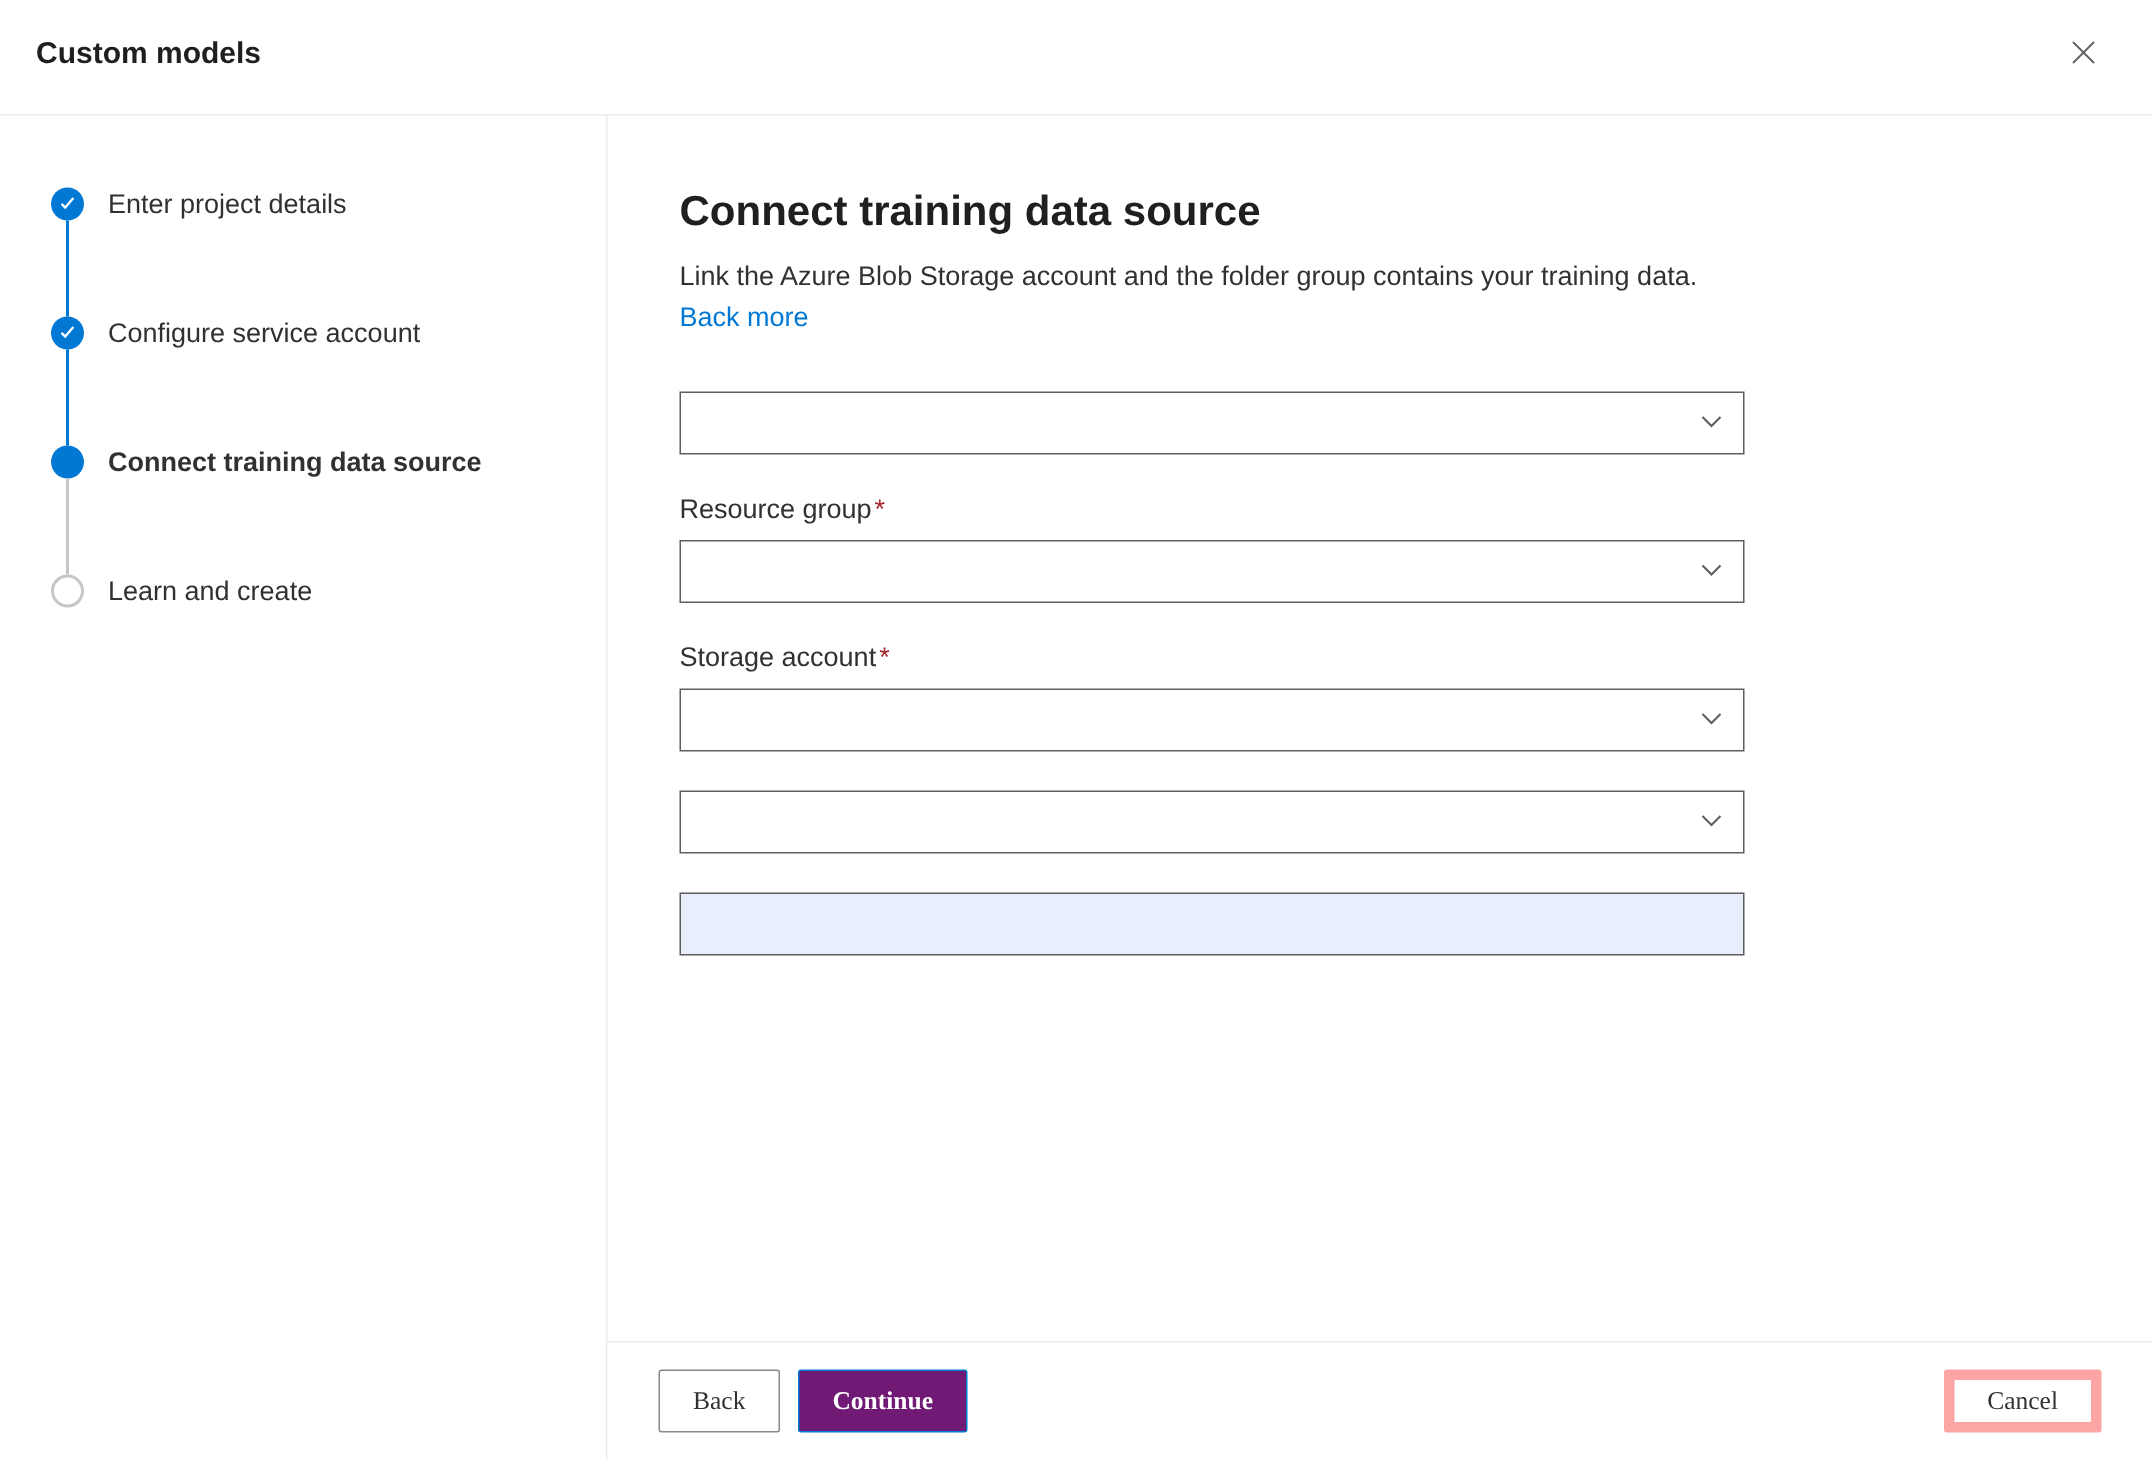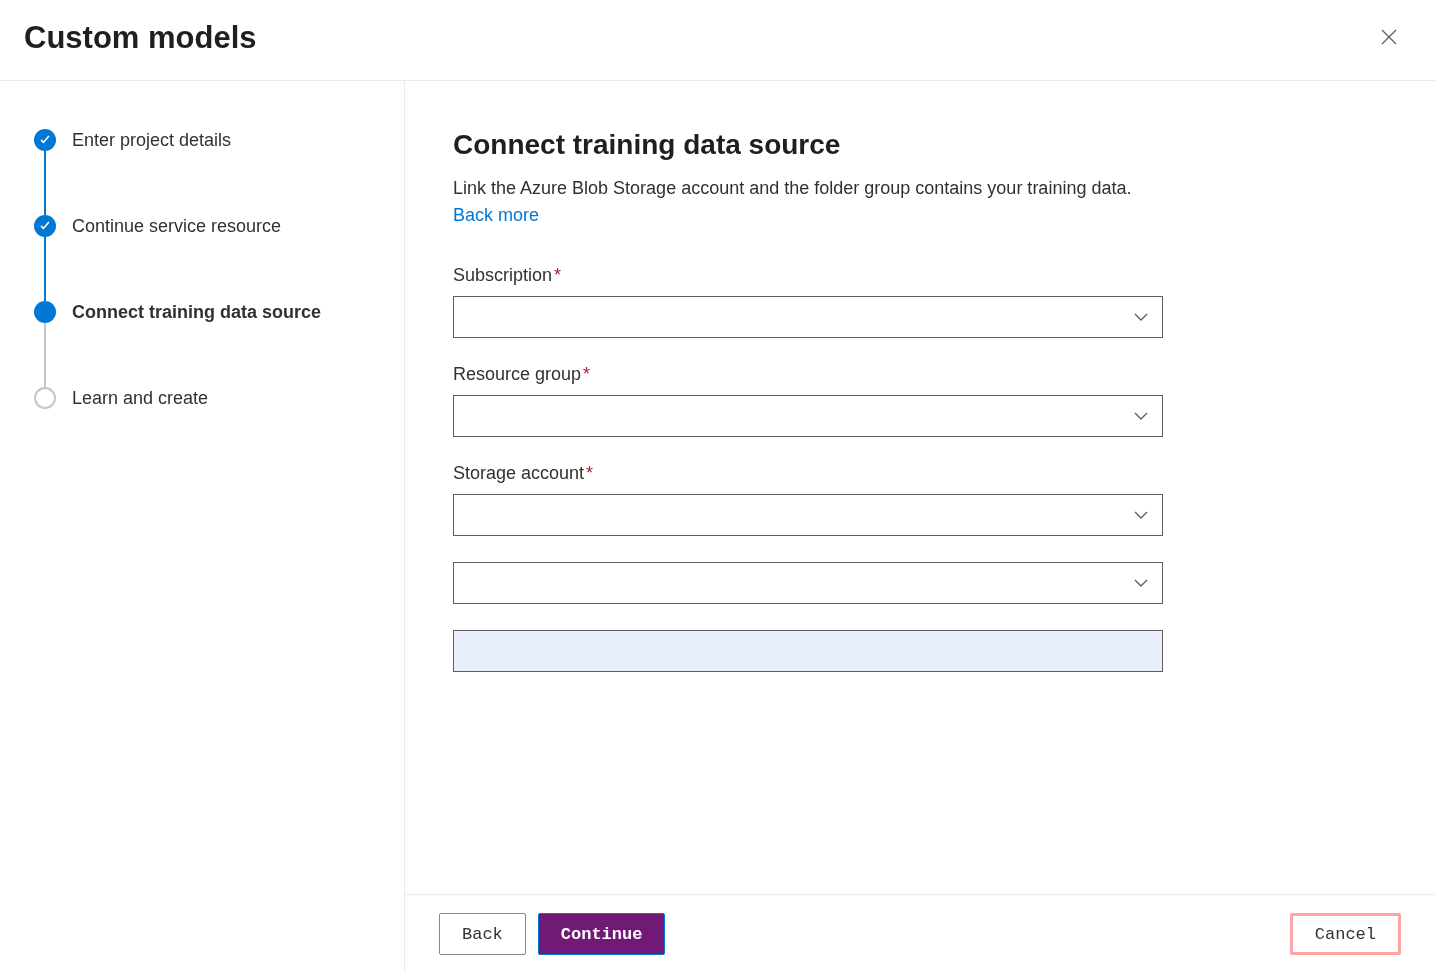--- a/index.html
+++ b/index.html
@@ -13,21 +13,21 @@
     position: relative;
   }
   .header {
     display: flex;
     justify-content: space-between;
     align-items: center;
     padding: 20px 30px 24px 24px;
     border-bottom: 1px solid #edebe9;
   }
   .header h1 {
-    font-size: 31px;
+    font-size: 20px;
     font-weight: 600;
     color: #201f1e;
   }
   .close-btn {
     width: 32px; height: 32px;
     display: flex;
     align-items: center;
     justify-content: center;
     cursor: pointer;
     background: none;
@@ -155,37 +155,37 @@
     gap: 12px;
     align-items: center;
     background: #fff;
   }
   .btn {
     height: 42px;
     padding: 0 22px;
     font-size: 17px;
     border-radius: 2px;
     cursor: pointer;
-    font-family: Liberation Mono, monospace;
+    font-family: Liberation Serif, serif;
   }
   .btn-secondary {
     background: #fff;
     border: 1px solid #8a8886;
     color: #323130;
   }
   .btn-primary {
     background: #701a75;
     border: 1px solid #0078d4;
     color: #fff;
     font-weight: 600;
   }
   .btn-cancel {
     margin-left: auto;
     background: #fff;
-    border: 3px solid #fca5a5;
+    border: 7px solid #fca5a5;
     color: #323130;
   }
 </style>
 </head>
 <body>
 
 <div class="header">
   <h1>Custom models</h1>
   <button class="close-btn" aria-label="Close">
     <span>
@@ -209,44 +209,41 @@
         <span class="step-connector"></span>
         <span class="step-label">Enter project details</span>
       </li>
       <li class="step">
         <span class="step-marker completed">
           <svg viewBox="0 0 12 12">
               <path d="M1.5 6.5 L4.5 9.5 L10.5 2.5 L9.3 1.5 L4.5 7.2 L2.5 5.3 Z"></path>
             </svg>
         </span>
         <span class="step-connector"></span>
-        <span class="step-label">Continue service resource</span>
+        <span class="step-label">Configure service account</span>
       </li>
       <li class="step current">
         <span class="step-marker current"></span>
         <span class="step-connector pending"></span>
         <span class="step-label">Connect training data source</span>
       </li>
       <li class="step">
         <span class="step-marker pending"></span>
         <span class="step-label">Learn and create</span>
       </li>
     </ul>
   </aside>
 
   <main class="main">
     <h2>Connect training data source</h2>
     <p class="desc">
       <span>Link the Azure Blob Storage account and the folder group contains your training data. </span><a href="#">Back more</a>
     </p>
 
     <div class="field">
-      <label class="field-label">
-        <span>Subscription</span><span class="req">*</span>
-      </label>
       <div class="dropdown" role="combobox">
         <span></span>
         <span class="chevron"><svg viewBox="0 0 14 10">
               <polyline points="1,2 7,8 13,2"></polyline>
             </svg></span>
       </div>
     </div>
 
     <div class="field">
       <label class="field-label">

